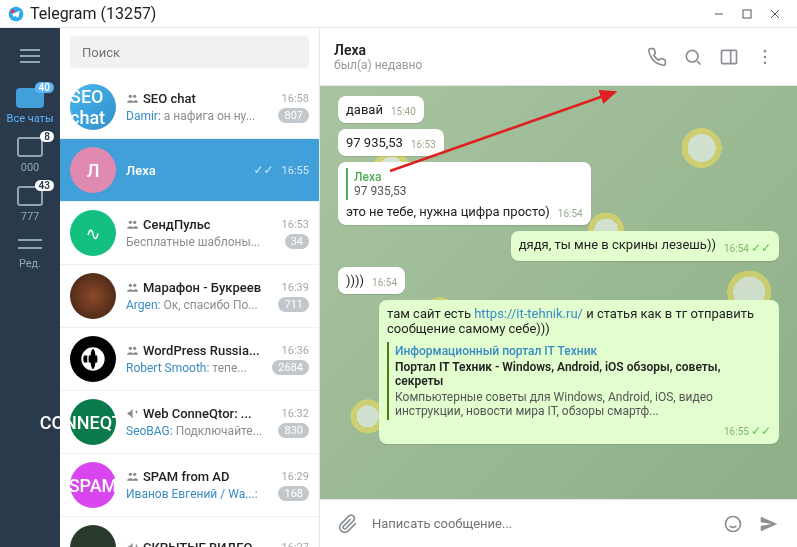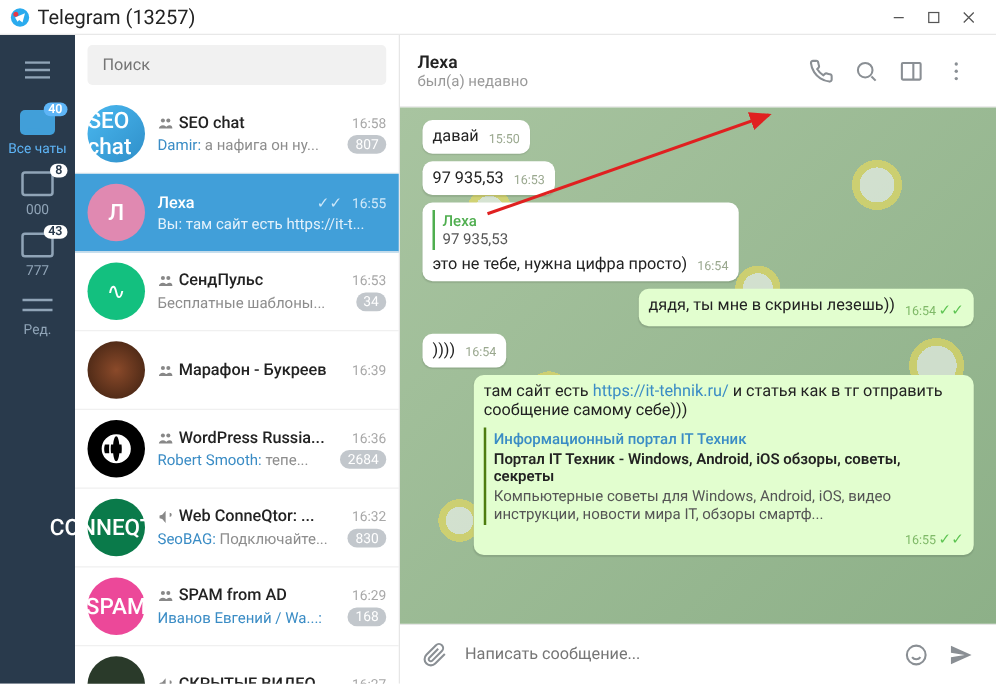--- a/index.html
+++ b/index.html
@@ -89,21 +89,21 @@
 .composer .c-btn { width: 36px; height: 36px; display: flex; align-items: center; justify-content: center; color: #8a8f94; cursor: pointer; }
 .composer .c-input { flex: 1; border: none; outline: none; font-size: 13px; color: #888; padding: 0 6px; }
 .send-btn { color: #419fd9; }
 
 .av-seo { background: linear-gradient(135deg,#4ab8f0,#2f8fc9); font-size: 11px; }
 .av-lexa { background: #e089b1; }
 .av-send { background: #13c07f; }
 .av-mar { background: radial-gradient(circle,#8b4a2a,#3a1f10); }
 .av-wp { background: #000; }
 .av-conn { background: #0a7a4a; font-size: 8px; }
-.av-spam { background: #ec4899; font-size: 9px; }
+.av-spam { background: #d946ef; font-size: 9px; }
 .av-skr { background: #2a3a2a; }
 </style>
 </head>
 <body>
 
 <div class="titlebar">
   <svg class="logo" viewBox="0 0 24 24">
       <circle cx="12" cy="12" r="11" fill="#2AABEE"></circle>
       <circle cx="7" cy="8" r="3" fill="#e63946"></circle>
       <path d="M6 12 L18 7 L15 18 L11 15 L9 17 Z" fill="#fff"></path>
@@ -182,23 +182,20 @@
           </div>
         </div>
         <div class="chat-item selected">
           <div class="av av-lexa">Л</div>
           <div class="body">
             <div class="row1">
               <span class="name">Леха</span>
               <span class="checks">✓✓</span>
               <span class="time">16:55</span>
             </div>
-            <div class="row2">
-              <span class="preview"><span class="sender">Вы: </span>там сайт есть https://it-t...</span>
-            </div>
           </div>
         </div>
         <div class="chat-item">
           <div class="av av-send">∿</div>
           <div class="body">
             <div class="row1">
               <span class="group-ic">
                 <svg width="13" height="13" viewBox="0 0 24 24" fill="#888">
                   <circle cx="8" cy="8" r="3"></circle>
                   <circle cx="16" cy="8" r="3"></circle>
@@ -220,20 +217,24 @@
             <div class="row1">
               <span class="group-ic">
                 <svg width="13" height="13" viewBox="0 0 24 24" fill="#888">
                   <circle cx="8" cy="8" r="3"></circle>
                   <circle cx="16" cy="8" r="3"></circle>
                   <path d="M2 20c0-3 3-5 6-5s6 2 6 5m-2 0c0-3 3-5 6-5s4 2 4 5"></path>
                 </svg>
               </span>
               <span class="name">Марафон - Букреев</span>
               <span class="time">16:39</span>
+            </div>
+            <div class="row2">
+              <span class="preview"><span class="sender">Argen: </span>Ок, спасибо По...</span>
+              <span class="badge">711</span>
             </div>
           </div>
         </div>
         <div class="chat-item">
           <div class="av av-wp" style="padding: 9px;">
             <svg width="28" height="28" viewBox="0 0 24 24" fill="#fff">
               <path d="M12 2a10 10 0 100 20 10 10 0 000-20zm0 1.5c1 0 1.8 2.3 2.1 5.5H9.9c.3-3.2 1.1-5.5 2.1-5.5zM8.4 9h7.2c.1.9.2 1.9.2 3s-.1 2.1-.2 3H8.4c-.1-.9-.2-1.9-.2-3s.1-2.1.2-3zm-4.7 3c0-1 .2-2 .5-3h3c-.1 1-.1 2-.1 3s0 2 .1 3h-3a8.4 8.4 0 01-.5-3zm13.6 0c0 1 0 2-.1 3h3c.3-1 .5-2 .5-3s-.2-2-.5-3h-3c.1 1 .1 2 .1 3zM12 20.5c-1 0-1.8-2.3-2.1-5.5h4.2c-.3 3.2-1.1 5.5-2.1 5.5z"></path>
             </svg>
           </div>
           <div class="body">
@@ -348,21 +349,21 @@
       <svg class="arrow" style="left:50px;top:0;" width="260" height="90">
           <defs>
             <marker id="ah" markerWidth="8" markerHeight="8" refX="6" refY="3" orient="auto">
               <path d="M0,0 L7,3 L0,6 Z" fill="#e02020"></path>
             </marker>
           </defs>
           <path d="M20,85 L245,6" stroke="#e02020" stroke-width="2.5" marker-end="url(#ah)"></path>
         </svg>
 
       <div class="msg-row">
-          <div class="bubble in"><span>давай</span><span class="stamp">15:50</span></div>
+          <div class="bubble in"><span>давай</span><span class="stamp">15:40</span></div>
         </div>
 
       <div class="msg-row">
           <div class="bubble in"><span>97 935,53</span><span class="stamp">16:53</span></div>
         </div>
 
       <div class="msg-row">
           <div class="bubble in">
         <div class="reply-bar">
           <div class="r-name">Леха</div>

